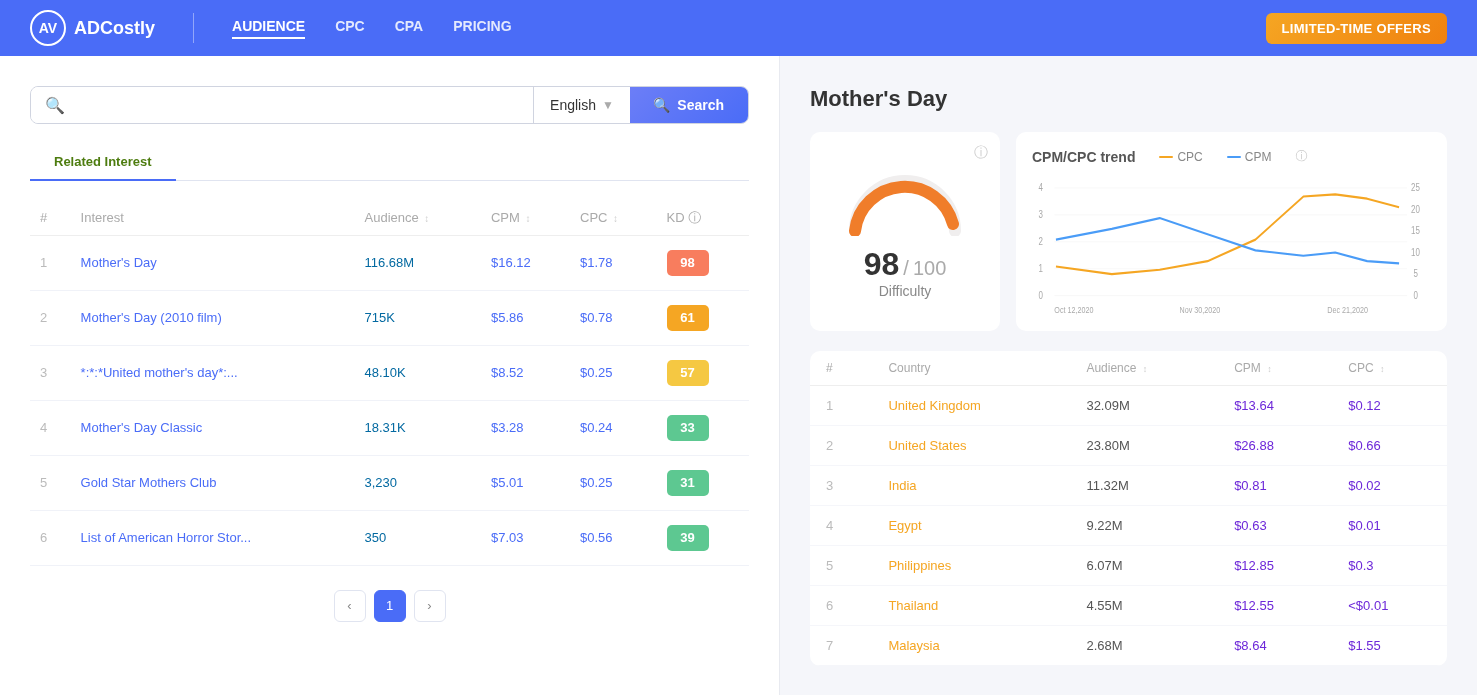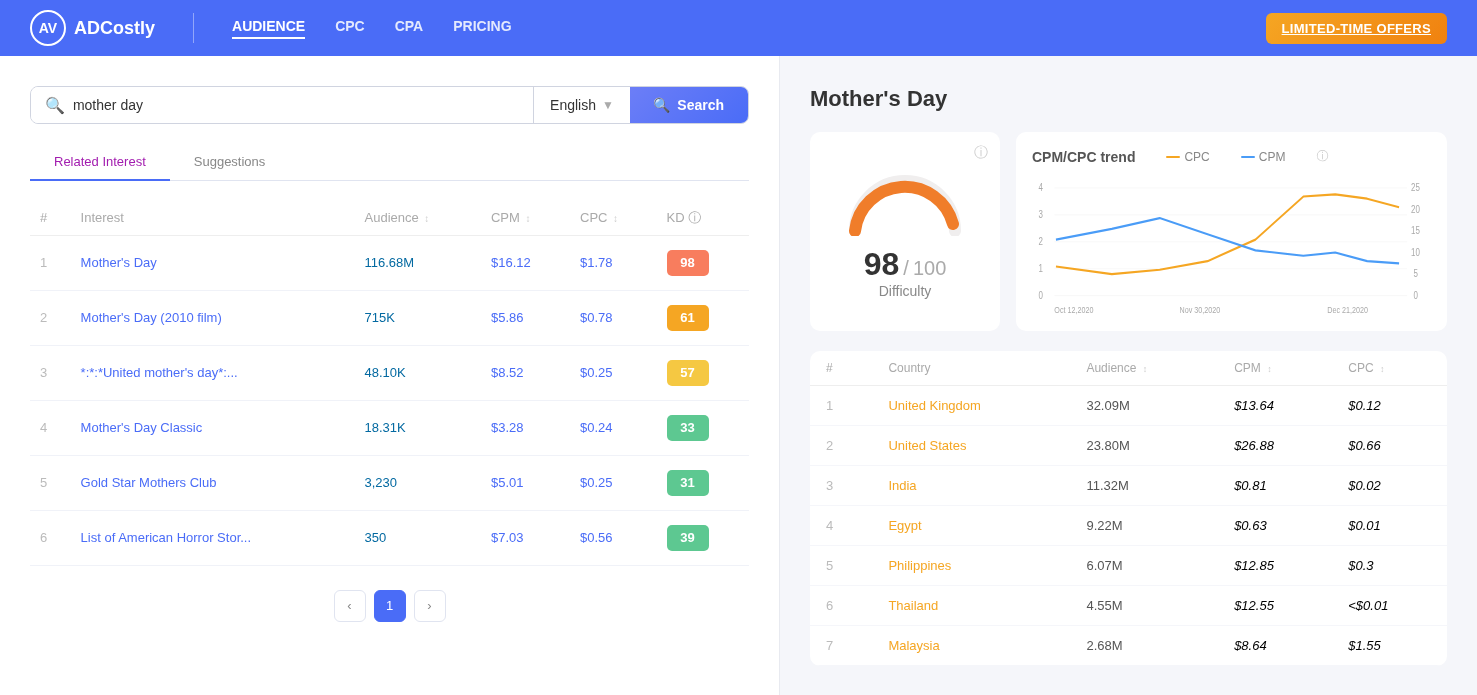--- a/index.html
+++ b/index.html
@@ -60,21 +60,20 @@
     .limited-offer-btn {
       background: linear-gradient(135deg, #f5a623, #f0810f);
       color: white;
       border: none;
       padding: 8px 16px;
       border-radius: 6px;
       font-weight: 600;
       font-size: 13px;
       cursor: pointer;
       letter-spacing: 0.3px;
-      text-decoration: underline;
     }
 
     
     .main-layout {
       display: flex;
       min-height: calc(100vh - 56px);
     }
 
     
     .left-panel {
@@ -155,22 +154,23 @@
     }
     .tab {
       padding: 10px 24px;
       font-size: 13px;
       color: #888;
       cursor: pointer;
       border-bottom: 2px solid transparent;
       margin-bottom: -1.5px;
     }
     .tab.active {
-      color: #a21caf;
+      color: #4d7c0f;
       border-bottom: 2px solid #4a6cf7;
+      font-weight: bold;
     }
 
     
     .results-table {
       width: 100%;
       border-collapse: collapse;
     }
     .results-table th {
       text-align: left;
       color: #aaa;
@@ -307,21 +307,21 @@
     
     .trend-card {
       background: white;
       border-radius: 10px;
       padding: 16px;
       flex: 1;
     }
     .trend-header {
       display: flex;
       align-items: center;
-      gap: 31px;
+      gap: 24px;
       margin-bottom: 10px;
     }
     .trend-title {
       font-size: 14px;
       font-weight: 600;
       color: #555;
     }
     .legend-item {
       display: flex;
       align-items: center;
@@ -365,21 +365,21 @@
       padding: 10px 16px;
       border-bottom: 1px solid #eee;
     }
     .country-table td {
       padding: 12px 16px;
       border-bottom: 1px solid #f5f6fa;
       font-size: 13px;
       color: #555;
     }
     .country-table td.country-name { color: #f5a623; }
-    .country-table td.money-val { color: #000000; font-style: italic; }
+    .country-table td.money-val { color: #6d28d9; }
     .country-table td.num-col { color: #bbb; }
     .sort-arrows { font-size: 9px; color: #ccc; margin-left: 3px; }
   </style>
 </head>
 <body>
 
 <header class="header">
   <div class="header-logo">
     <div class="logo-icon">AV</div>
     <span>ADCostly</span>
@@ -395,35 +395,33 @@
   <button class="limited-offer-btn">LIMITED-TIME OFFERS</button>
 </header>
 
 <div class="main-layout">
 
   <div class="left-panel">
 
     <div class="search-bar">
       <div class="search-input-wrapper">
         <span class="search-icon-inner">🔍</span>
-        <input class="search-input" type="text" value="mother day" placeholder="mother day" style="">
       </div>
       <div class="lang-selector">
         <span>English</span>
         <span class="chevron-down">▼</span>
       </div>
       <button class="search-btn">
         <span>🔍</span>
         <span>Search</span>
       </button>
     </div>
 
     <div class="tabs">
       <div class="tab active">Related Interest</div>
-      <div class="tab">Suggestions</div>
     </div>
 
     <table class="results-table">
       <thead>
         <tr>
           <th>#</th>
           <th>Interest</th>
           <th>Audience <span class="sort-arrow">↕</span></th>
           <th>CPM <span class="sort-arrow">↕</span></th>
           <th>CPC <span class="sort-arrow">↕</span></th>

